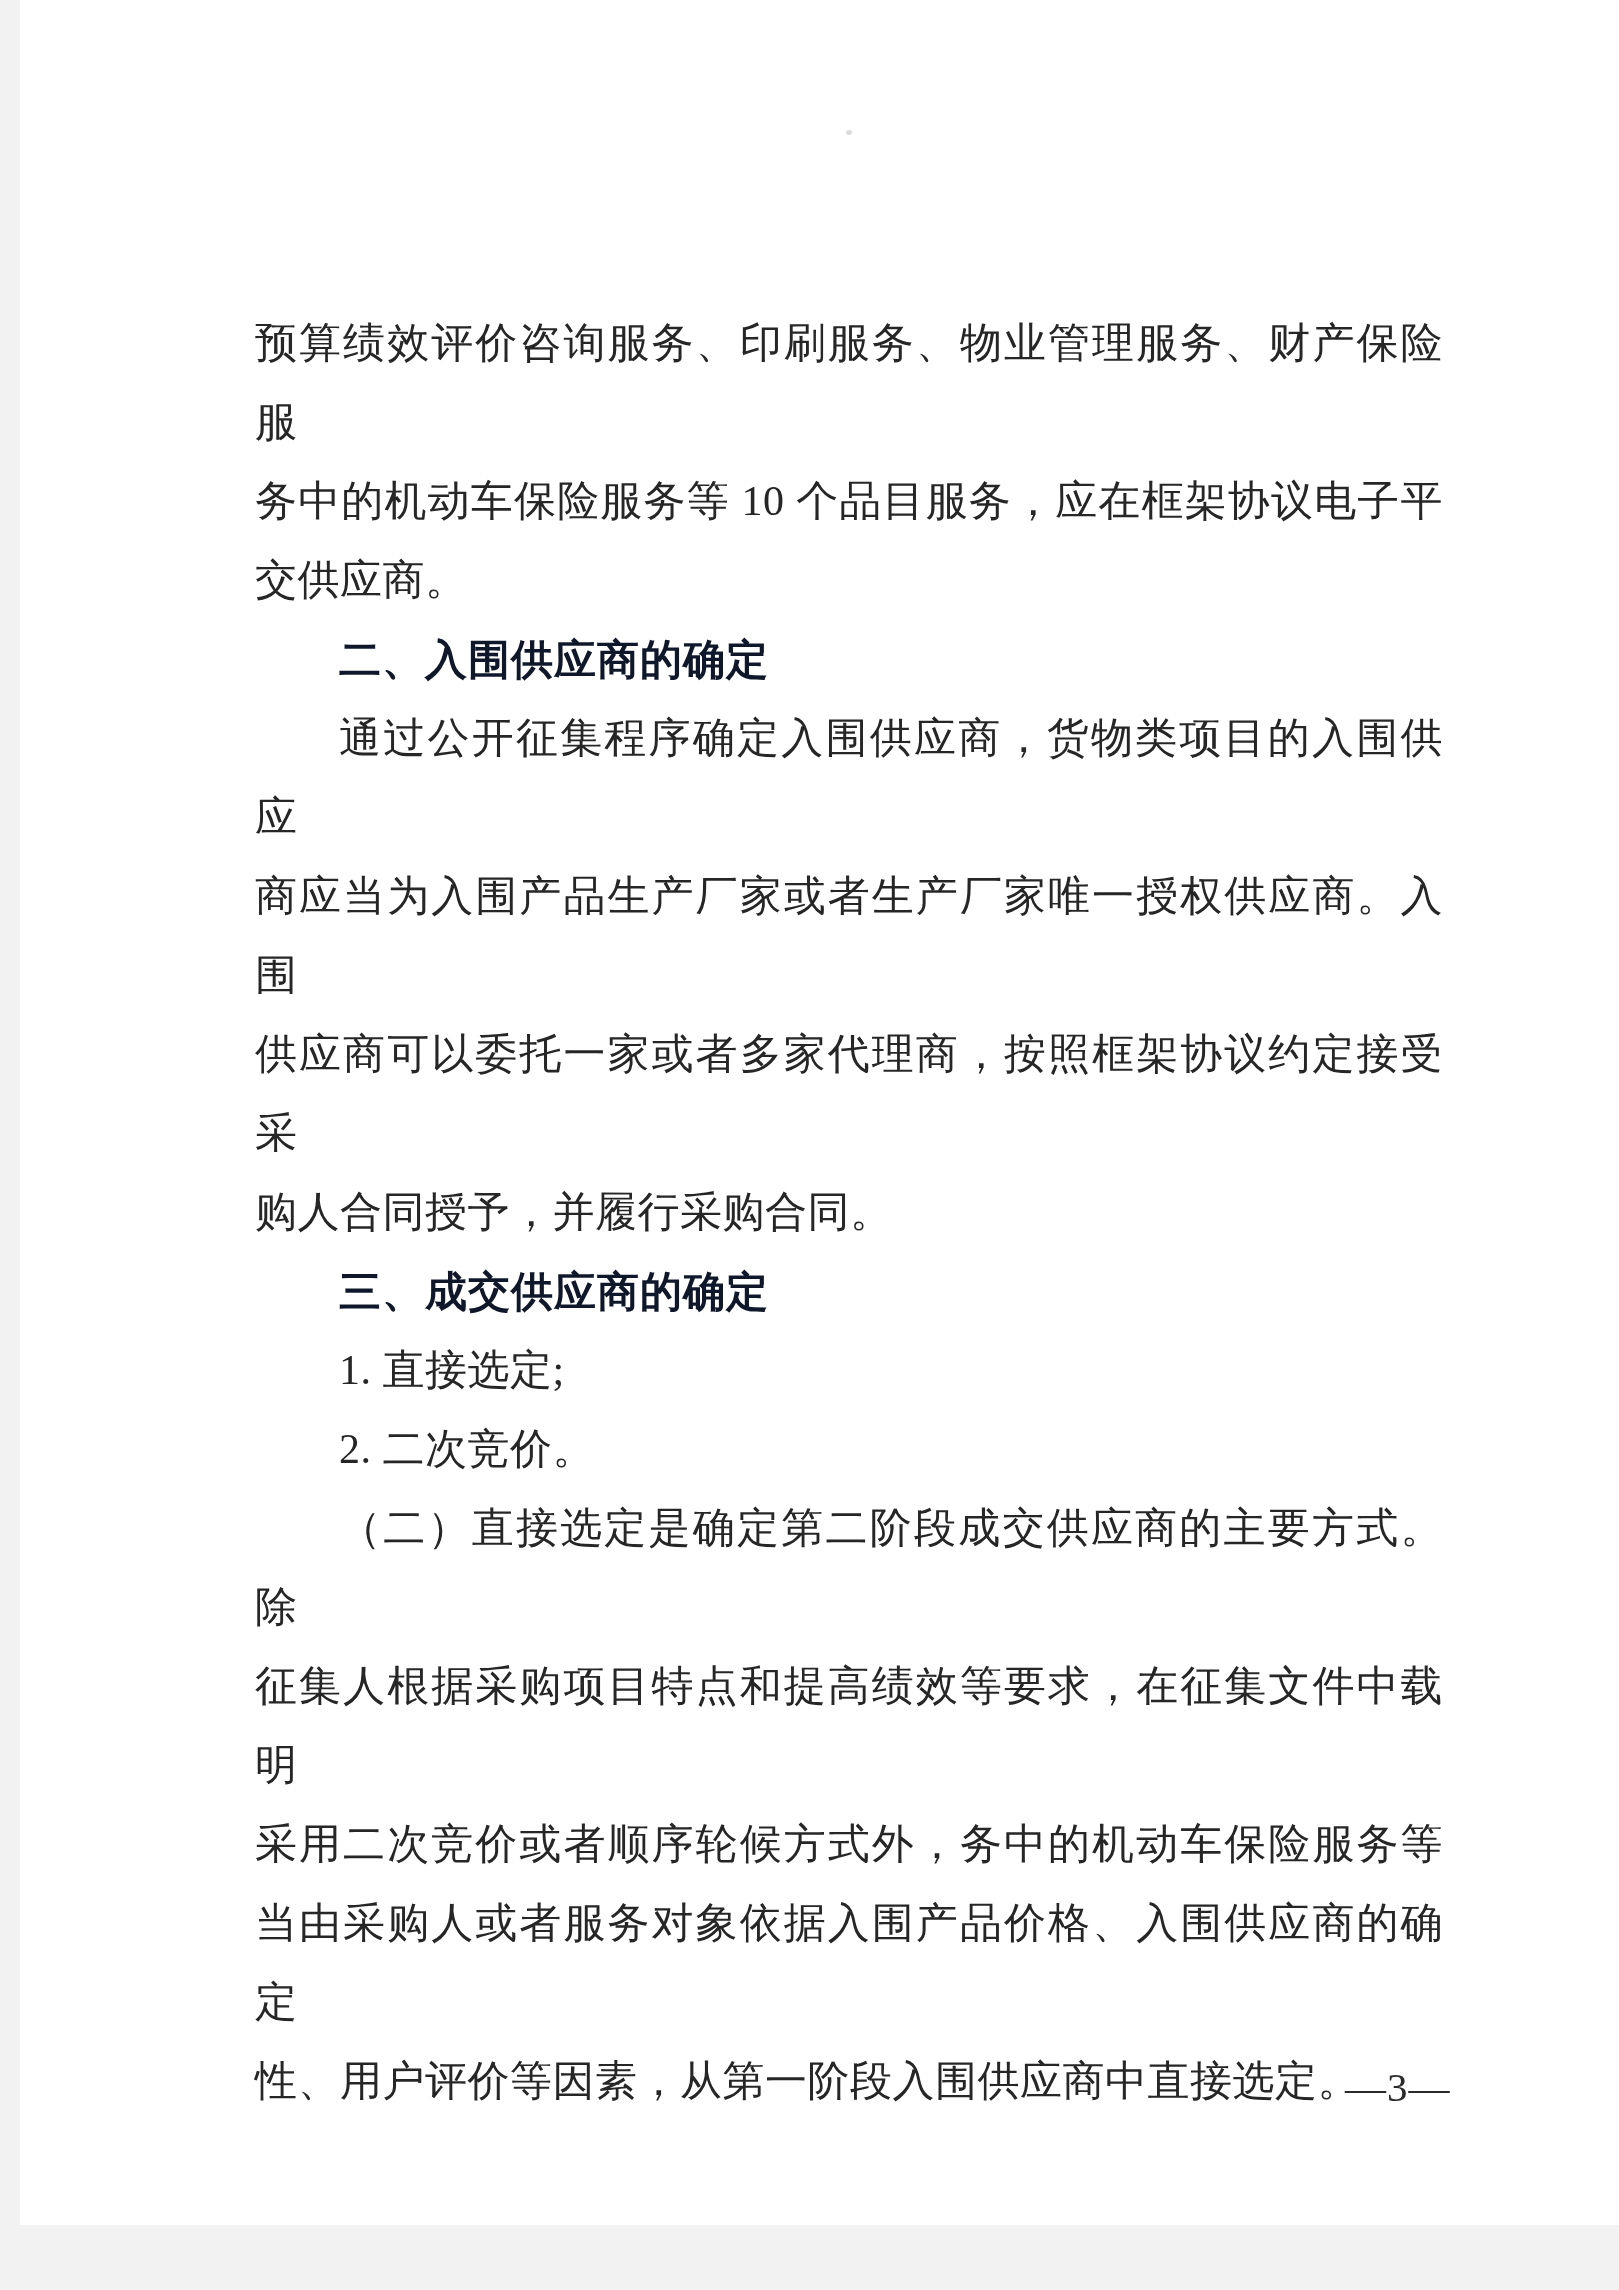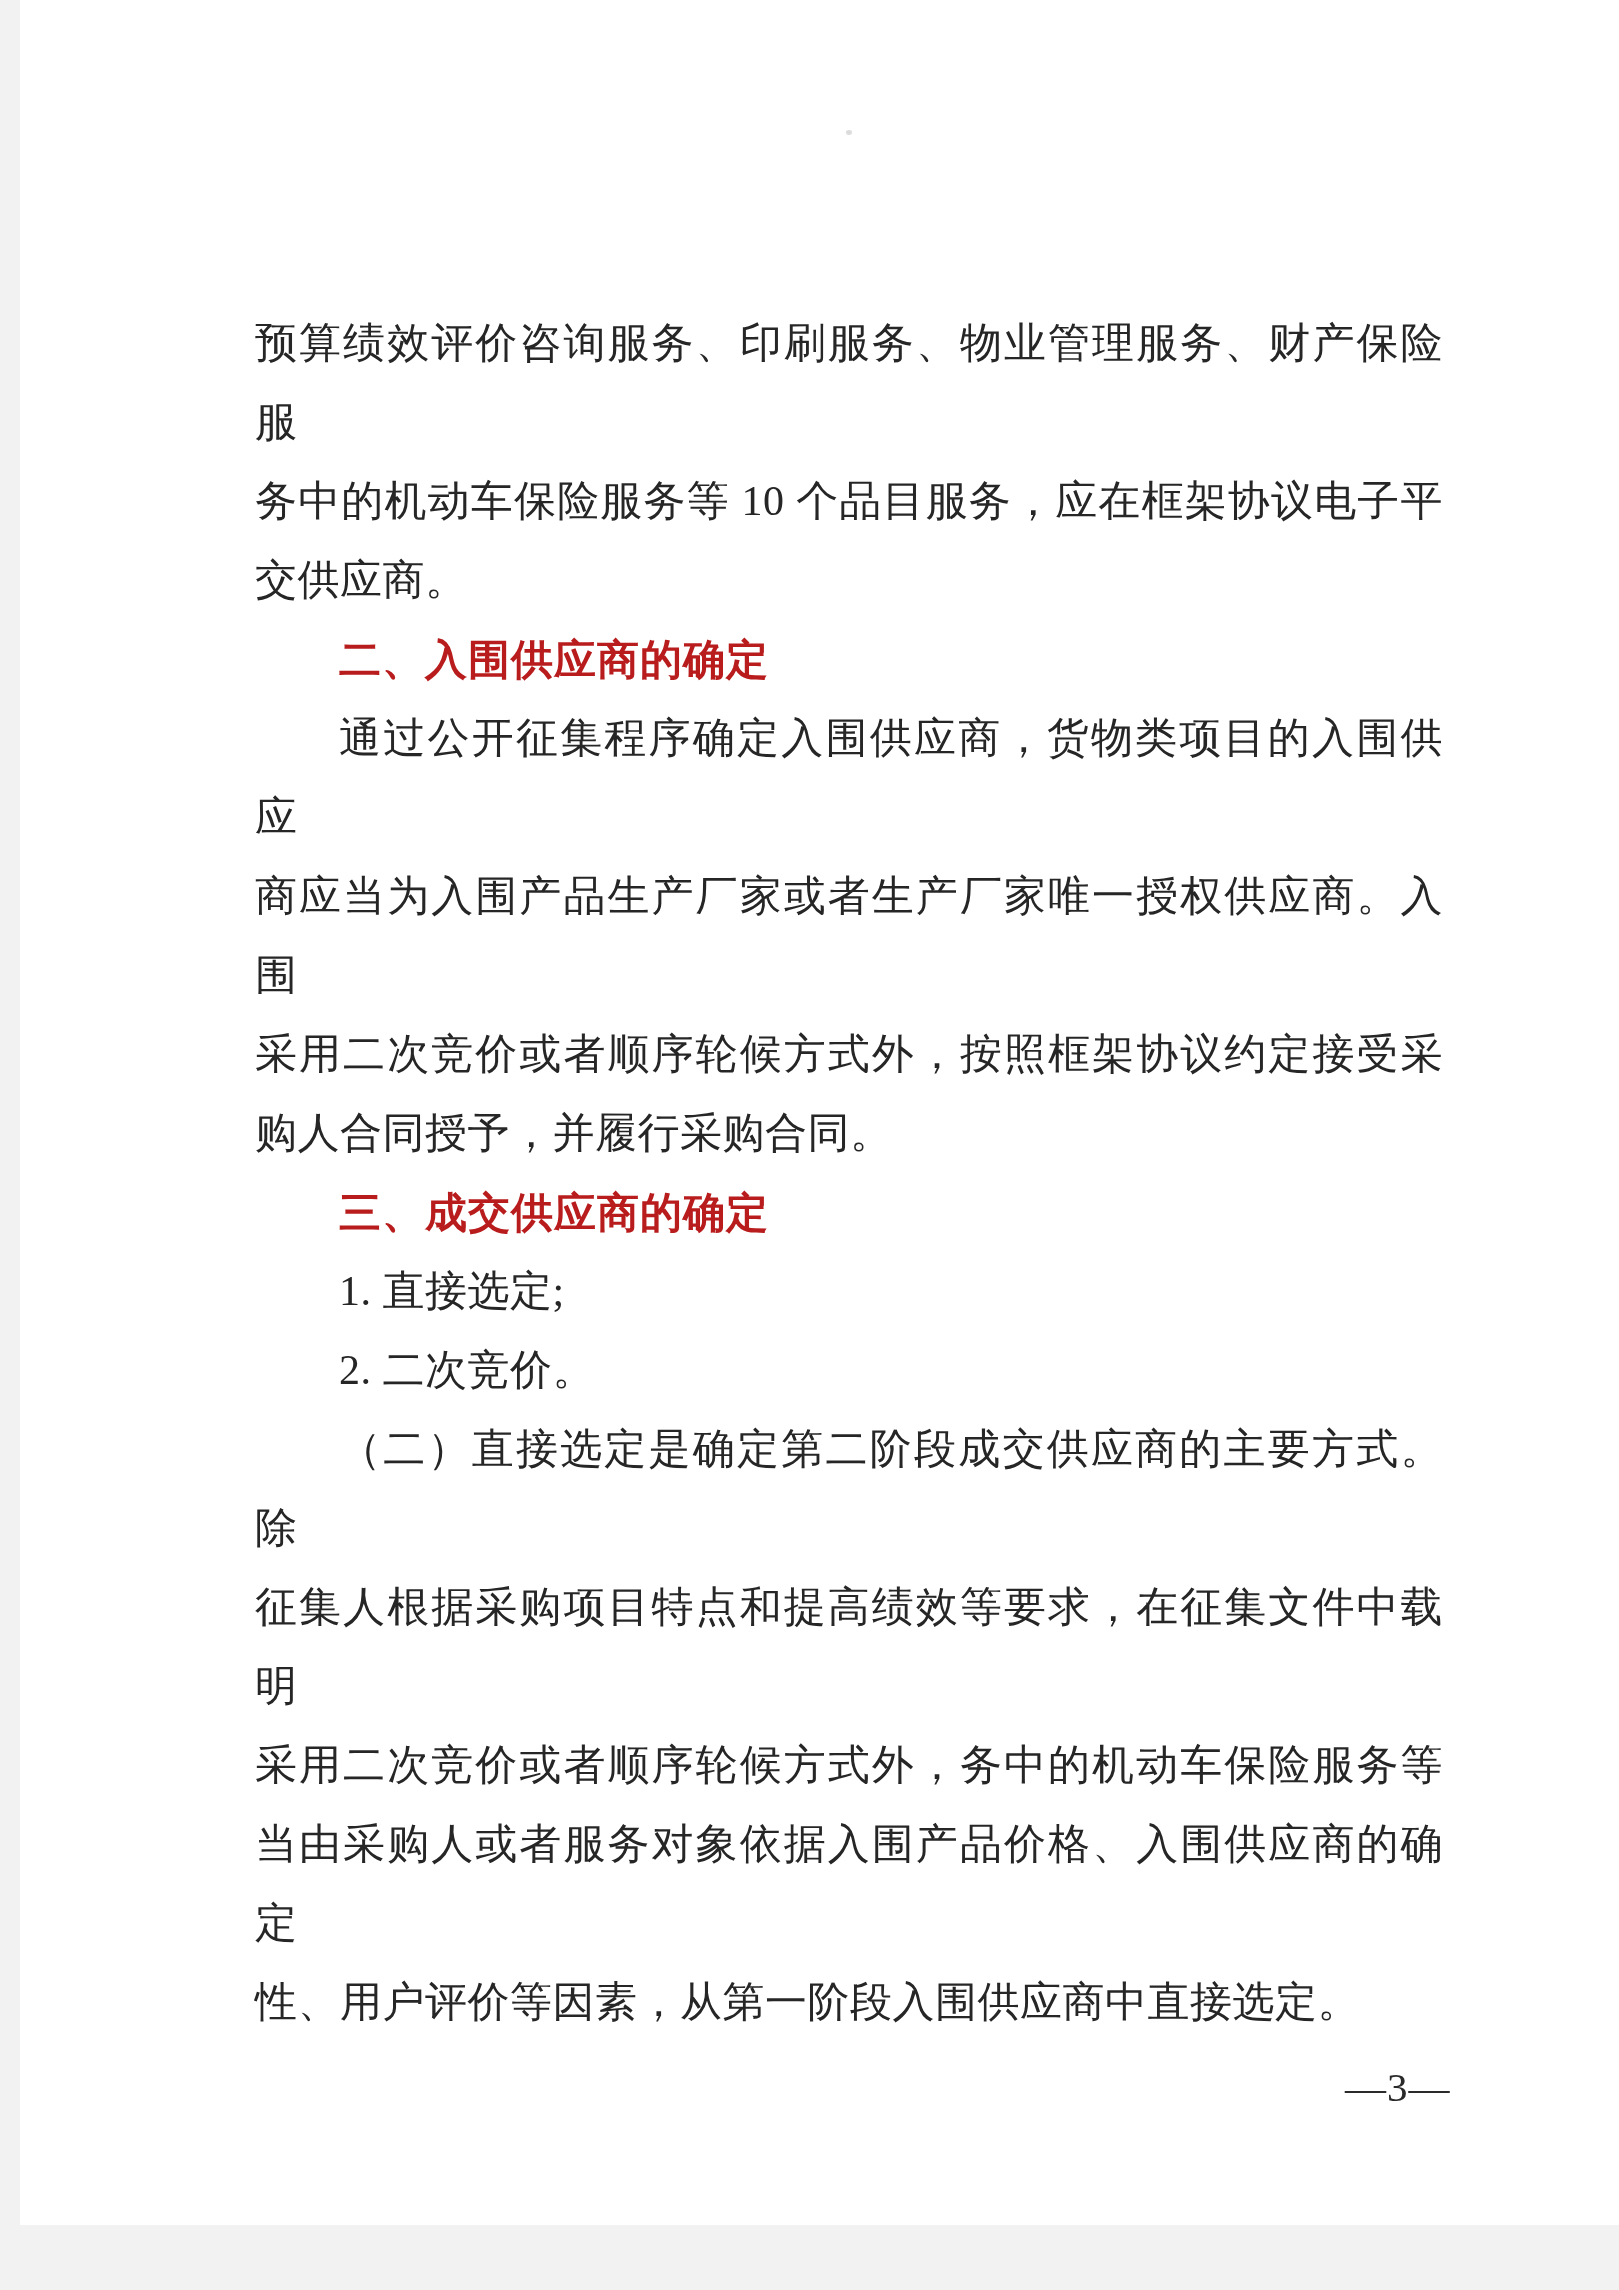--- a/index.html
+++ b/index.html
@@ -36,21 +36,21 @@
     -moz-text-align-last: justify;
   }
   
   .ind {
     text-indent: 84px;
   }
   
   .hd {
     font-family: "Liberation Sans", sans-serif;
     font-weight: 700;
-    color: #b91c1c;
+    color: #0f172a;
     letter-spacing: 1px;
   }
   .pagenum {
     position: absolute;
     left: 1325px;
     top: 2064px;
     font-size: 41px;
     line-height: 47px;
     color: #2a2a2a;
     font-family: "Liberation Serif", serif;
@@ -73,21 +73,21 @@
 
   <div class="speck"></div>
 
   <div class="doc">
     <div class="ln j">预算绩效评价咨询服务、印刷服务、物业管理服务、财产保险服</div>
     <div class="ln j">务中的机动车保险服务等 10 个品目服务，应在框架协议电子平</div>
     <div class="ln">交供应商。</div>
     <div class="ln hd ind">二、入围供应商的确定</div>
     <div class="ln j ind">通过公开征集程序确定入围供应商，货物类项目的入围供应</div>
     <div class="ln j">商应当为入围产品生产厂家或者生产厂家唯一授权供应商。入围</div>
-    <div class="ln j">采用二次竞价或者顺序轮候方式外，按照框架协议约定接受采</div>
+    <div class="ln j">供应商可以委托一家或者多家代理商，按照框架协议约定接受采</div>
     <div class="ln">购人合同授予，并履行采购合同。</div>
     <div class="ln hd ind">三、成交供应商的确定</div>
     <div class="ln ind">1. 直接选定;</div>
     <div class="ln ind">2. 二次竞价。</div>
     <div class="ln j ind">（二）直接选定是确定第二阶段成交供应商的主要方式。除</div>
     <div class="ln j">征集人根据采购项目特点和提高绩效等要求，在征集文件中载明</div>
     <div class="ln j">采用二次竞价或者顺序轮候方式外，务中的机动车保险服务等</div>
     <div class="ln j">当由采购人或者服务对象依据入围产品价格、入围供应商的确定</div>
     <div class="ln">性、用户评价等因素，从第一阶段入围供应商中直接选定。</div>
 

